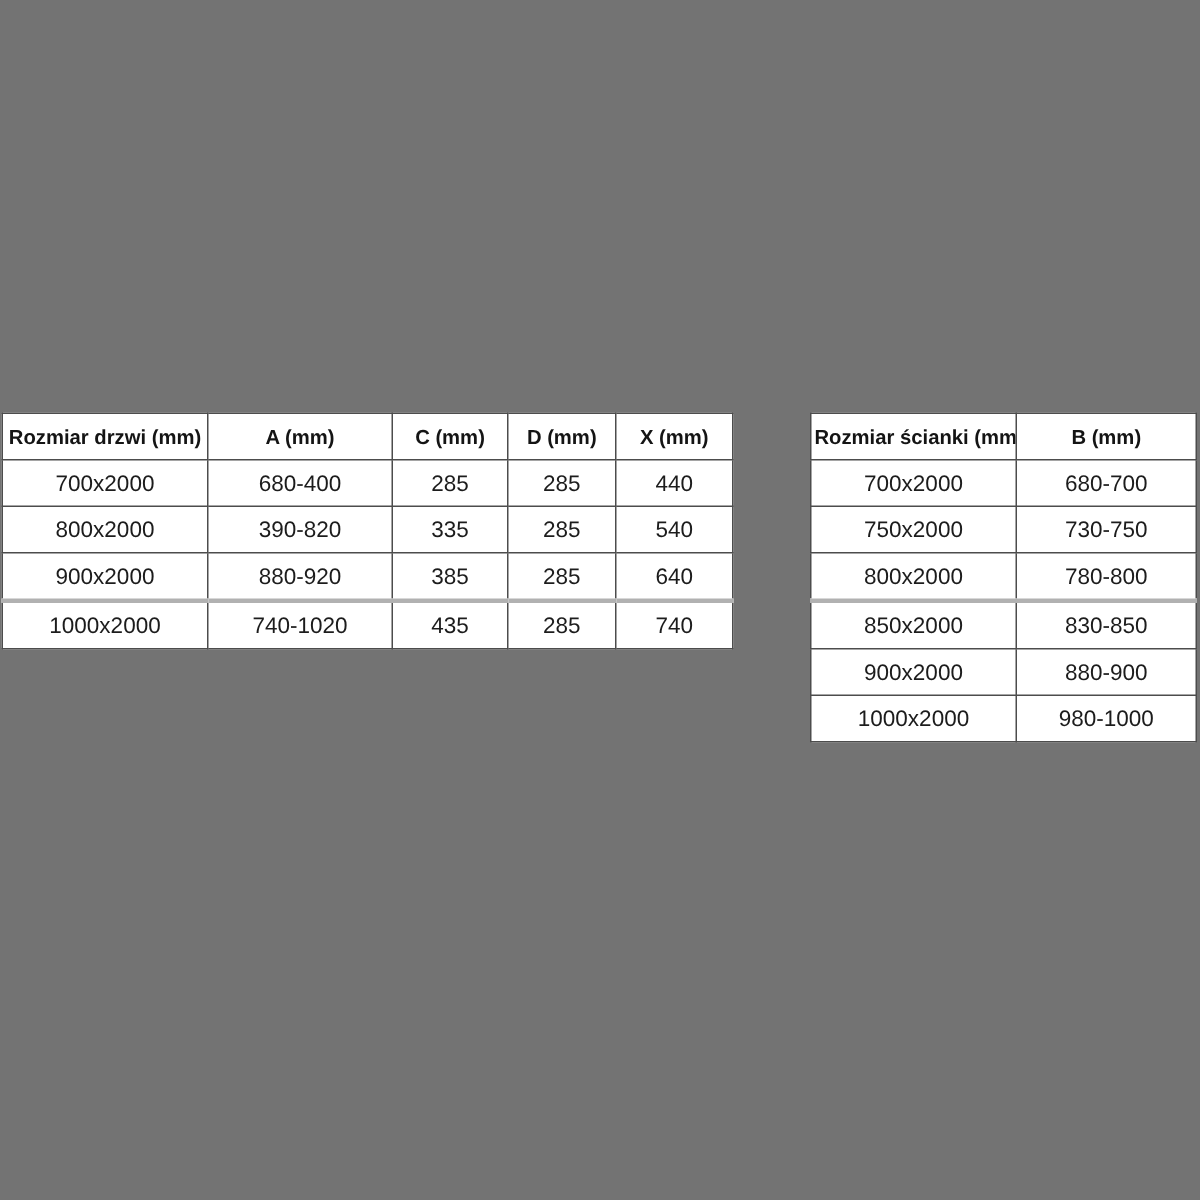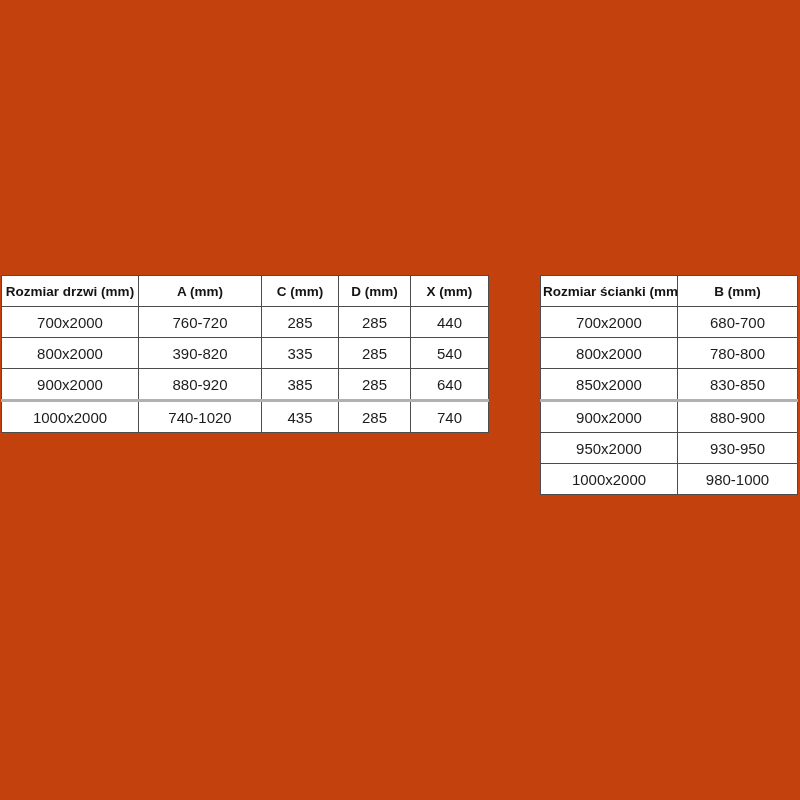--- a/index.html
+++ b/index.html
@@ -4,21 +4,21 @@
 <style>
   html, body {
     margin: 0;
     padding: 0;
     background: #ffffff;
   }
   .stage {
     position: relative;
     width: 800px;
     height: 800px;
-    background: #c2410c;
+    background: #737373;
     overflow: hidden;
     font-family: "Liberation Sans", sans-serif;
     color: #1a1a1a;
   }
   table.spec {
     position: absolute;
     top: 275px;
     border-collapse: collapse;
     table-layout: fixed;
     background: #ffffff;
@@ -68,21 +68,21 @@
           <th>Rozmiar drzwi (mm)</th>
           <th>A (mm)</th>
           <th>C (mm)</th>
           <th>D (mm)</th>
           <th>X (mm)</th>
         </tr>
     </thead>
     <tbody>
         <tr>
           <td>700x2000</td>
-          <td>760-720</td>
+          <td>680-400</td>
           <td>285</td>
           <td>285</td>
           <td>440</td>
         </tr>
         <tr>
           <td>800x2000</td>
           <td>390-820</td>
           <td>335</td>
           <td>285</td>
           <td>540</td>
@@ -114,35 +114,35 @@
           <th>Rozmiar ścianki (mm)</th>
           <th>B (mm)</th>
         </tr>
     </thead>
     <tbody>
         <tr>
           <td>700x2000</td>
           <td>680-700</td>
         </tr>
         <tr>
+          <td>750x2000</td>
+          <td>730-750</td>
+        </tr>
+        <tr>
           <td>800x2000</td>
           <td>780-800</td>
         </tr>
         <tr>
           <td>850x2000</td>
           <td>830-850</td>
         </tr>
         <tr>
           <td>900x2000</td>
           <td>880-900</td>
         </tr>
         <tr>
-          <td>950x2000</td>
-          <td>930-950</td>
-        </tr>
-        <tr>
           <td>1000x2000</td>
           <td>980-1000</td>
         </tr>
       </tbody>
   </table>
 
 </div>
 
 </body></html>

